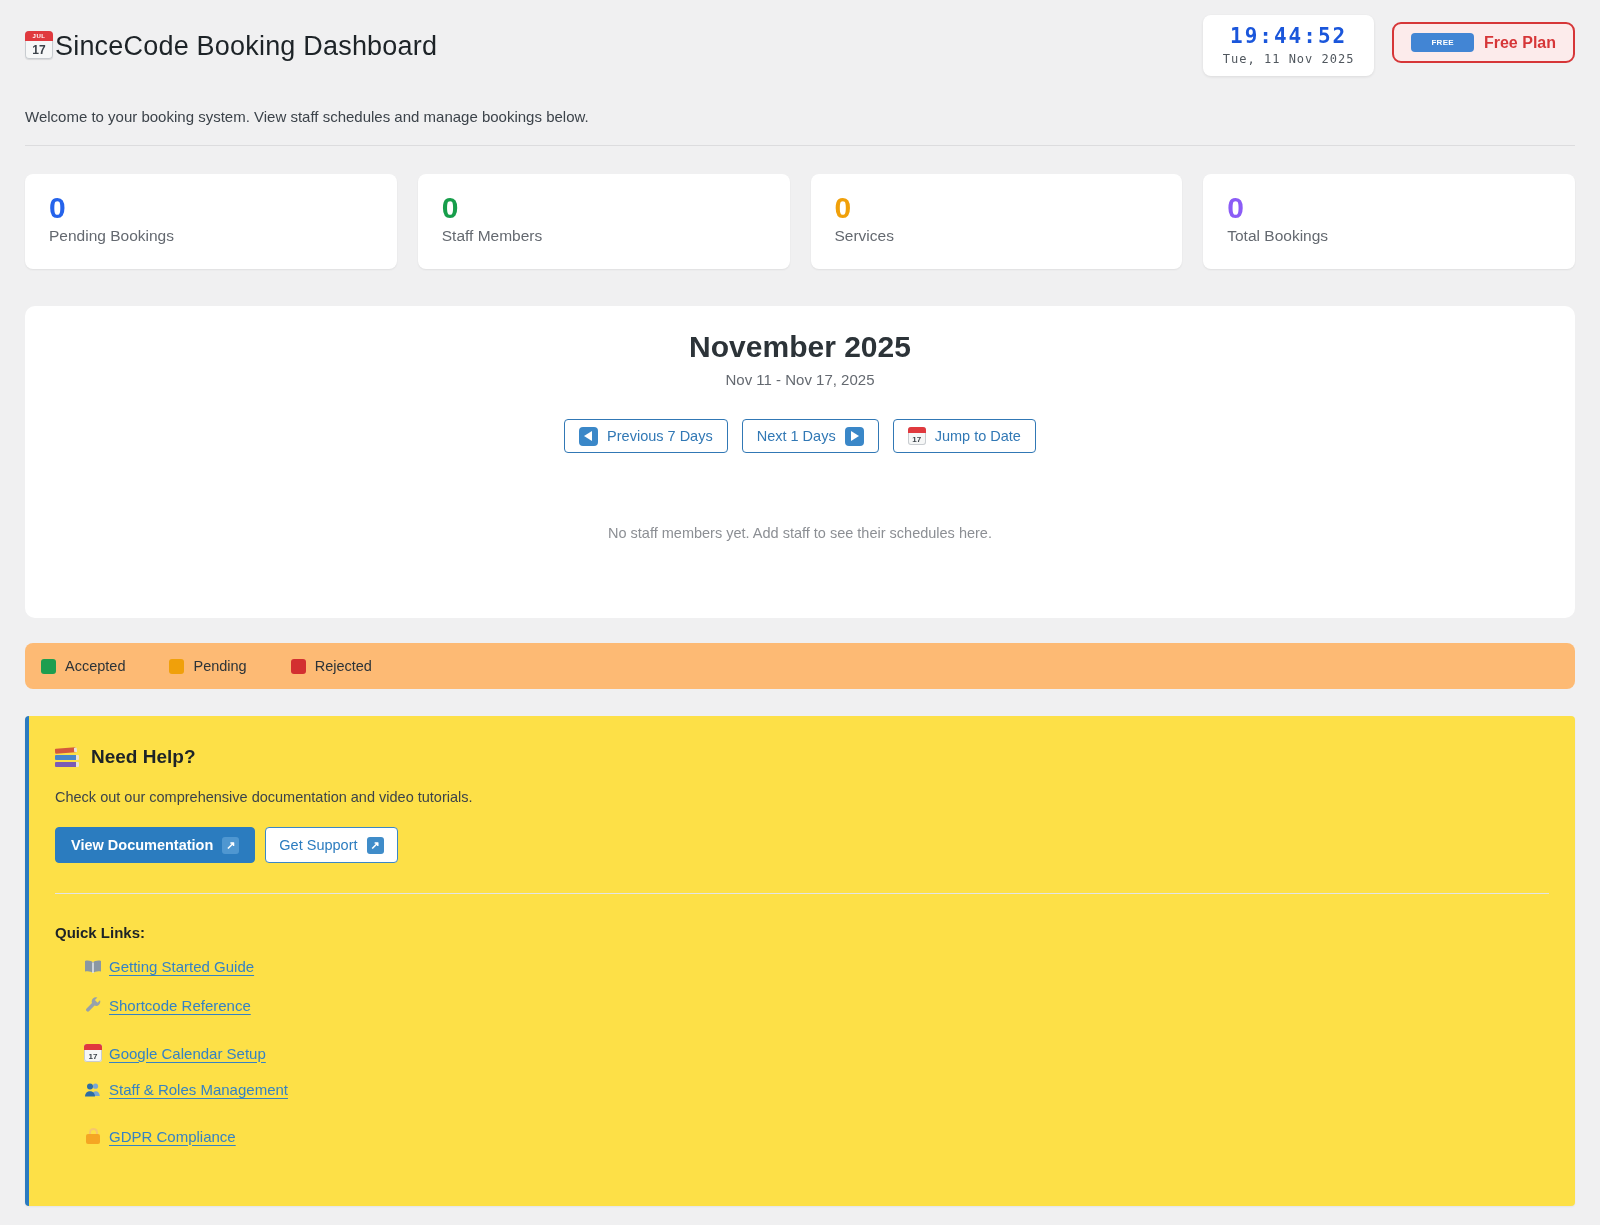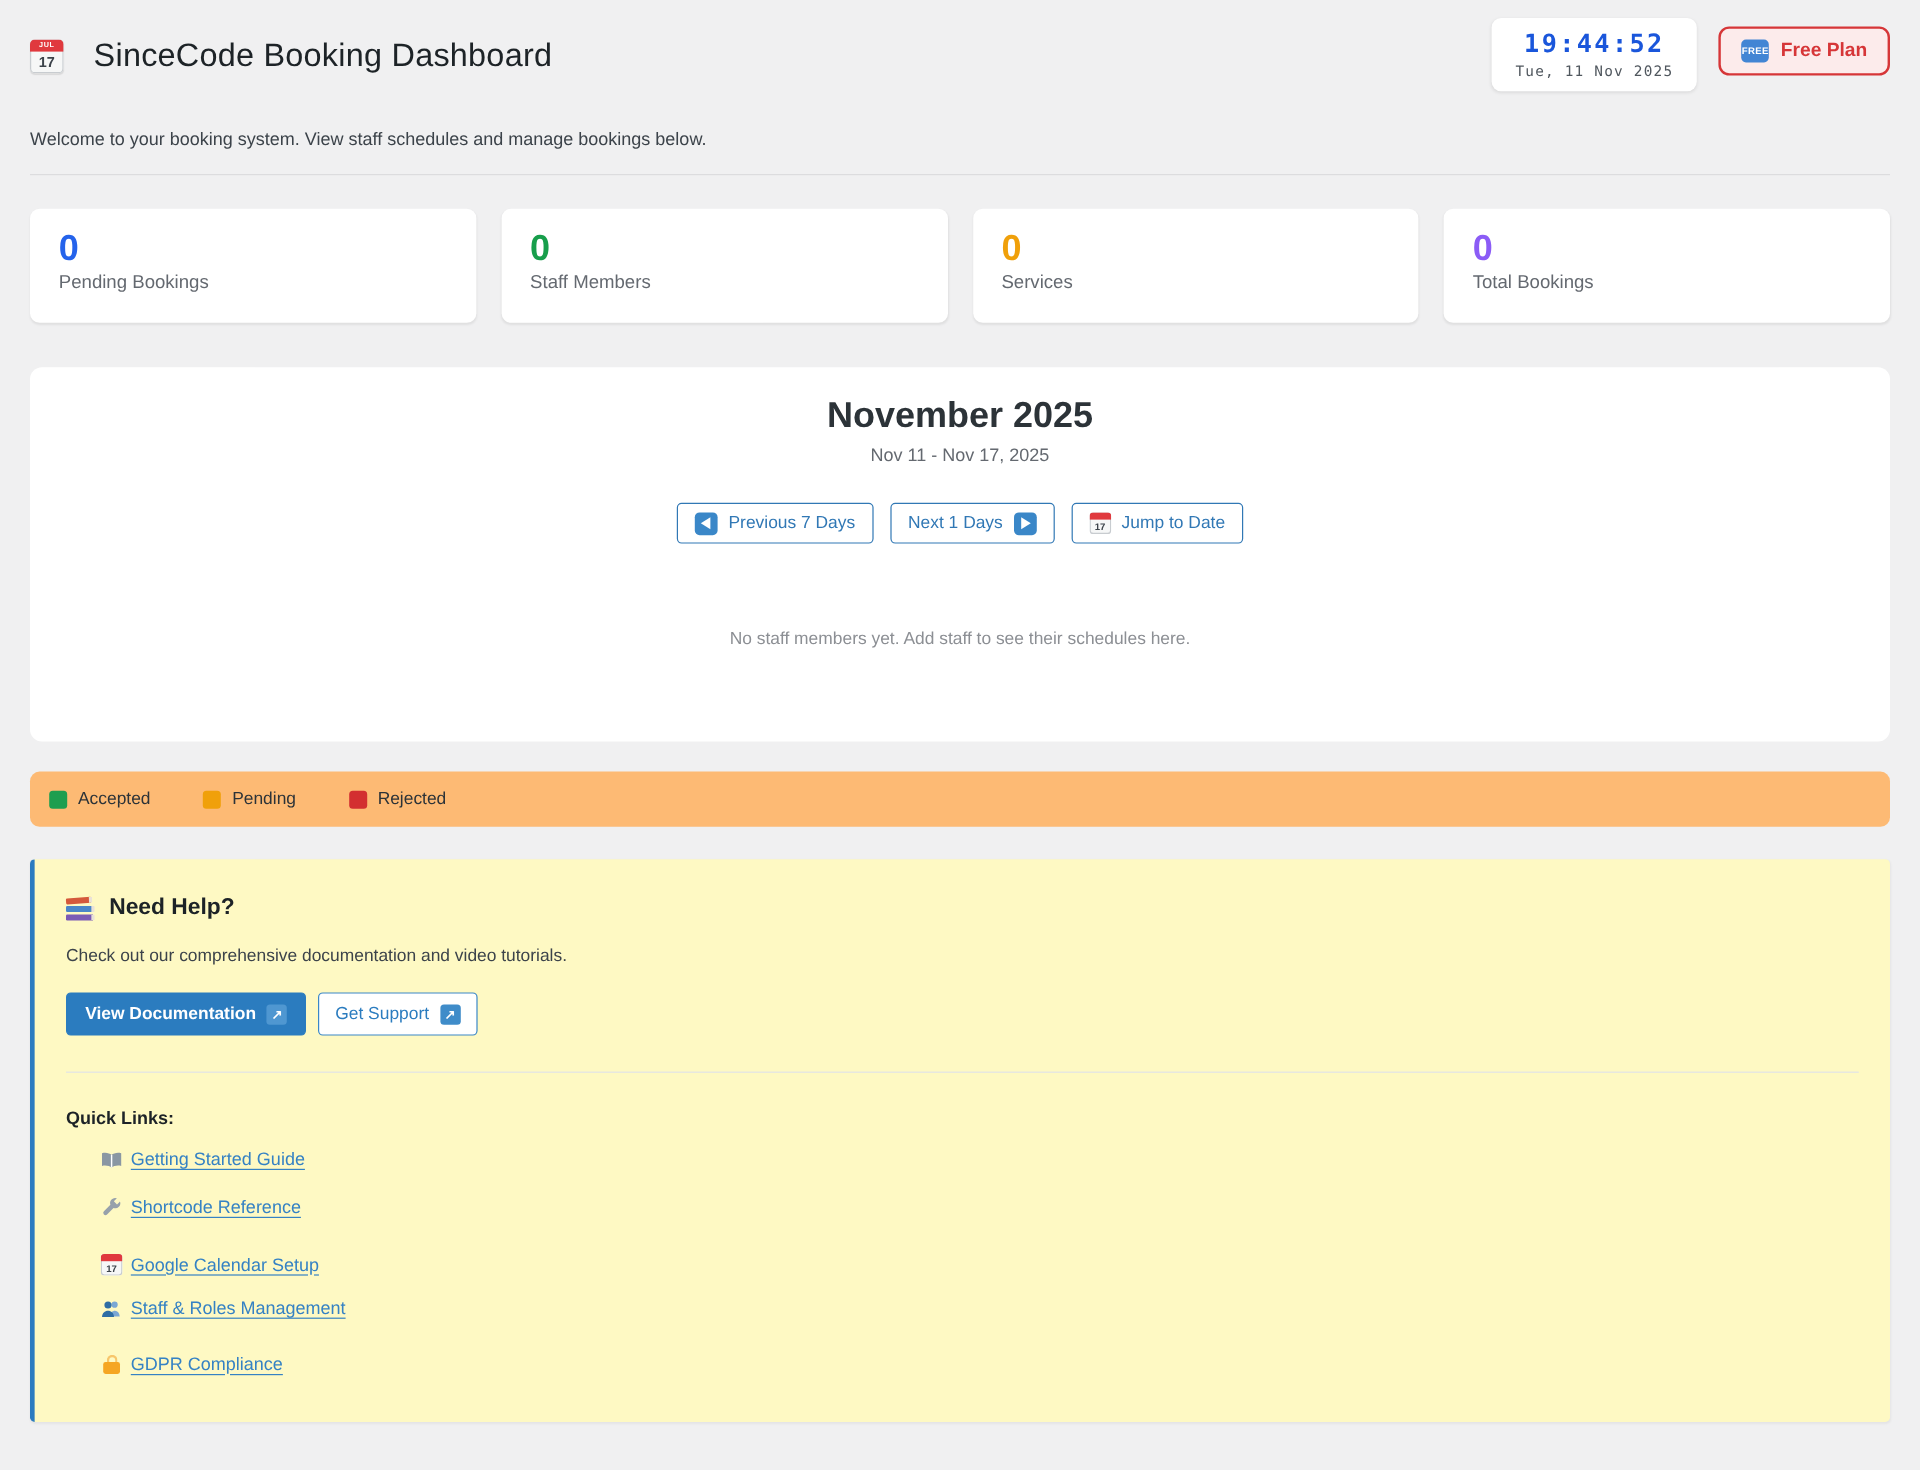--- a/index.html
+++ b/index.html
@@ -11,21 +11,21 @@
     height: 1225px;
     overflow: hidden;
   }
   .page { padding: 0 25px; }
 
   
   .header-row {
     display: flex; justify-content: space-between; align-items: flex-start;
     padding-top: 15px;
   }
-  .title-wrap { display: flex; align-items: center; gap: 25px; padding-top: 16px; }
+  .title-wrap { display: flex; gap: 2px; padding-top: 16px; }
   h1.page-title { font-size: 27px; font-weight: 500; color: #1d2327; letter-spacing: .2px; }
 
   .cal-icon {
     display: inline-flex; flex-direction: column; width: 28px; height: 28px;
     border-radius: 4px; overflow: hidden; background: #f6f7f7;
     box-shadow: inset 0 0 0 1px #c8ccd0, 0 1px 1px rgba(0,0,0,.1);
   }
   .cal-icon .cal-top {
     background: #e0393e; height: 10px; display: flex; align-items: center; justify-content: center;
     color: #fff; font-size: 6px; font-weight: bold; letter-spacing: .5px;
@@ -50,21 +50,21 @@
     font-family: "DejaVu Sans Mono", monospace; font-size: 12px; color: #50575e;
     margin-top: 4px; letter-spacing: 1px;
   }
   .plan-badge {
     display: inline-flex; align-items: center; gap: 10px; margin-top: 7px;
     background: #fcebeb; border: 2px solid #d63638; border-radius: 9px;
     padding: 9px 17px; cursor: pointer;
   }
   .free-chip {
     background: #4285d4; color: #fff; font-size: 8px; font-weight: bold;
-    border-radius: 4px; padding: 5px 0; letter-spacing: .3px;
+    border-radius: 4px; padding: 5px 20px; letter-spacing: .3px;
   }
   .plan-label { color: #d63638; font-weight: bold; font-size: 16px; }
 
   .welcome { margin-top: 32px; font-size: 15px; color: #3c434a; }
   hr.top-sep { border: none; border-top: 1px solid #dcdcde; margin-top: 20px; }
 
   
   .stats-row {
     display: grid; grid-template-columns: repeat(4, 1fr); gap: 21px; margin-top: 28px;
   }
@@ -125,22 +125,22 @@
   }
   .legend-item { display: flex; align-items: center; gap: 9px; }
   .legend-swatch { width: 15px; height: 15px; border-radius: 3px; }
   .sw-green  { background: #1e9e4f; }
   .sw-orange { background: #f0a00a; }
   .sw-red    { background: #d32f30; }
   .legend-label { font-size: 14.5px; color: #2c3338; }
 
   
   .help-panel {
-    margin-top: 27px; background: #fef9c3; border-left: 4px solid #2b7bc0;
-    border-radius: 4px; padding: 30px 26px 20px; box-shadow: 0 1px 2px rgba(0,0,0,.05);
+    margin-top: 27px; background: #fde047; border-left: 4px solid #2b7bc0;
+    border-radius: 4px; padding: 30px 26px 42px; box-shadow: 0 1px 2px rgba(0,0,0,.05);
   }
   .help-title-row { display: flex; align-items: center; gap: 12px; }
   .help-title { font-size: 19px; font-weight: 700; color: #1d2327; }
   .books-icon { display: inline-flex; flex-direction: column; gap: 2px; width: 24px; }
   .book-bar { height: 5px; border-radius: 1px; border-right: 3px solid #e9e2d8; }
   .bb-1 { background: #d4593b; width: 22px; transform: rotate(-4deg); }
   .bb-2 { background: #4a86c8; width: 24px; }
   .bb-3 { background: #7b5bb5; width: 24px; }
   .help-desc { margin-top: 21px; font-size: 14.5px; color: #3c434a; }
   .help-btn-row { display: flex; gap: 10px; margin-top: 22px; }

